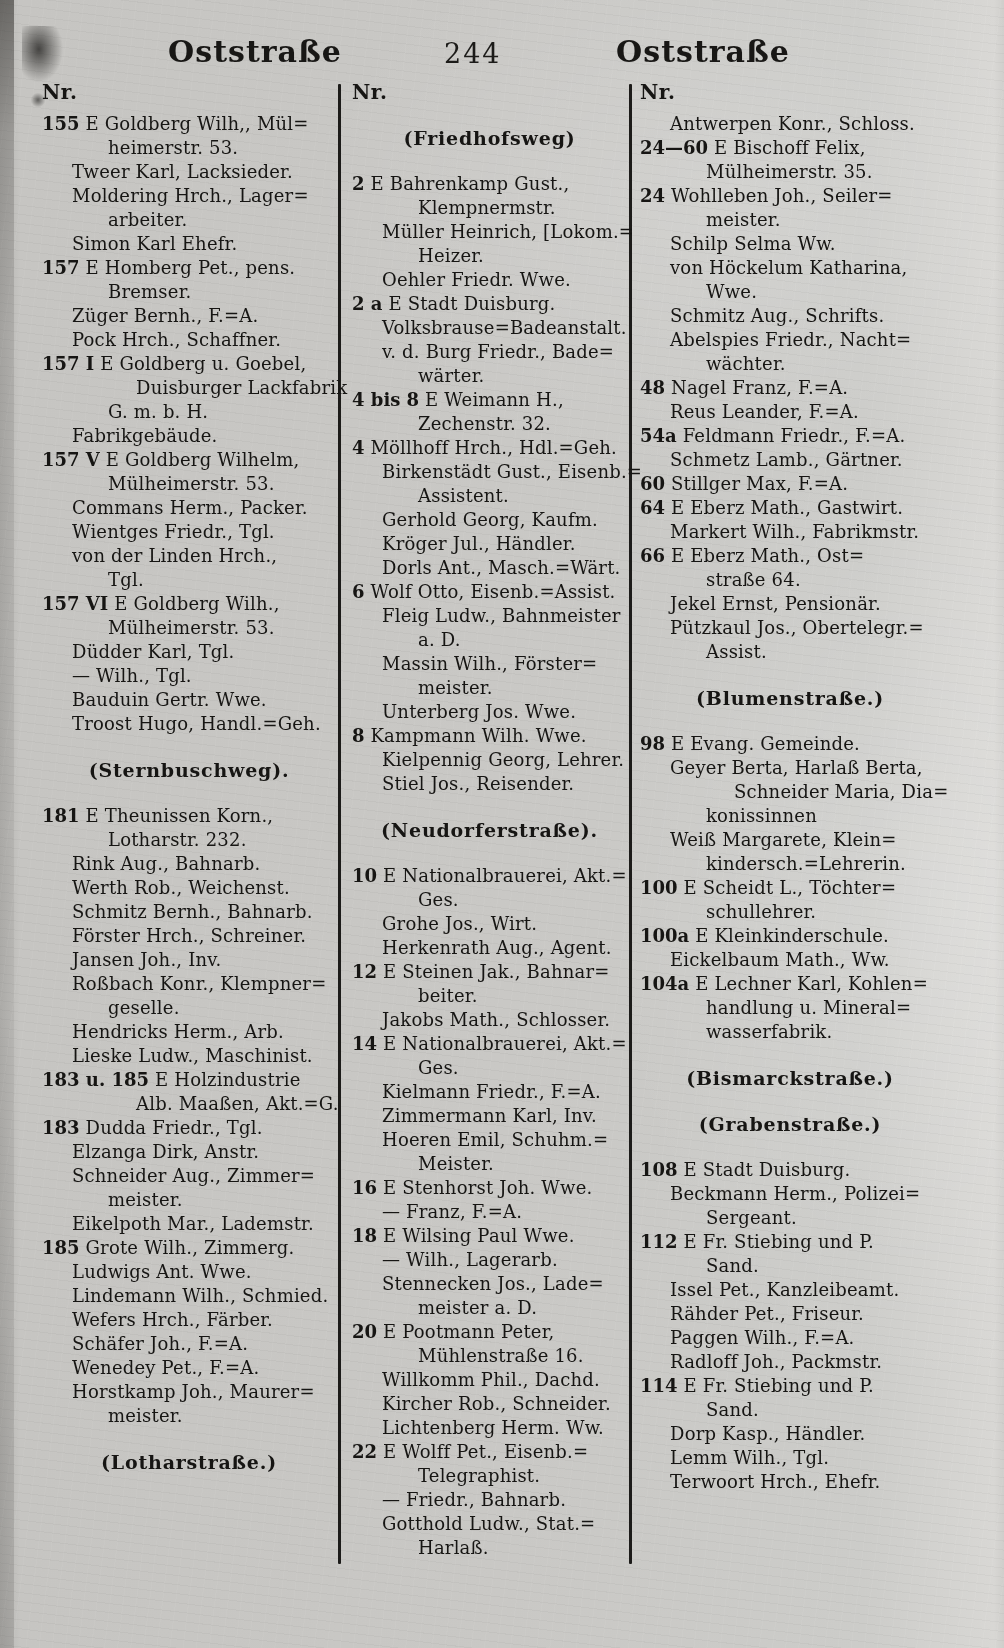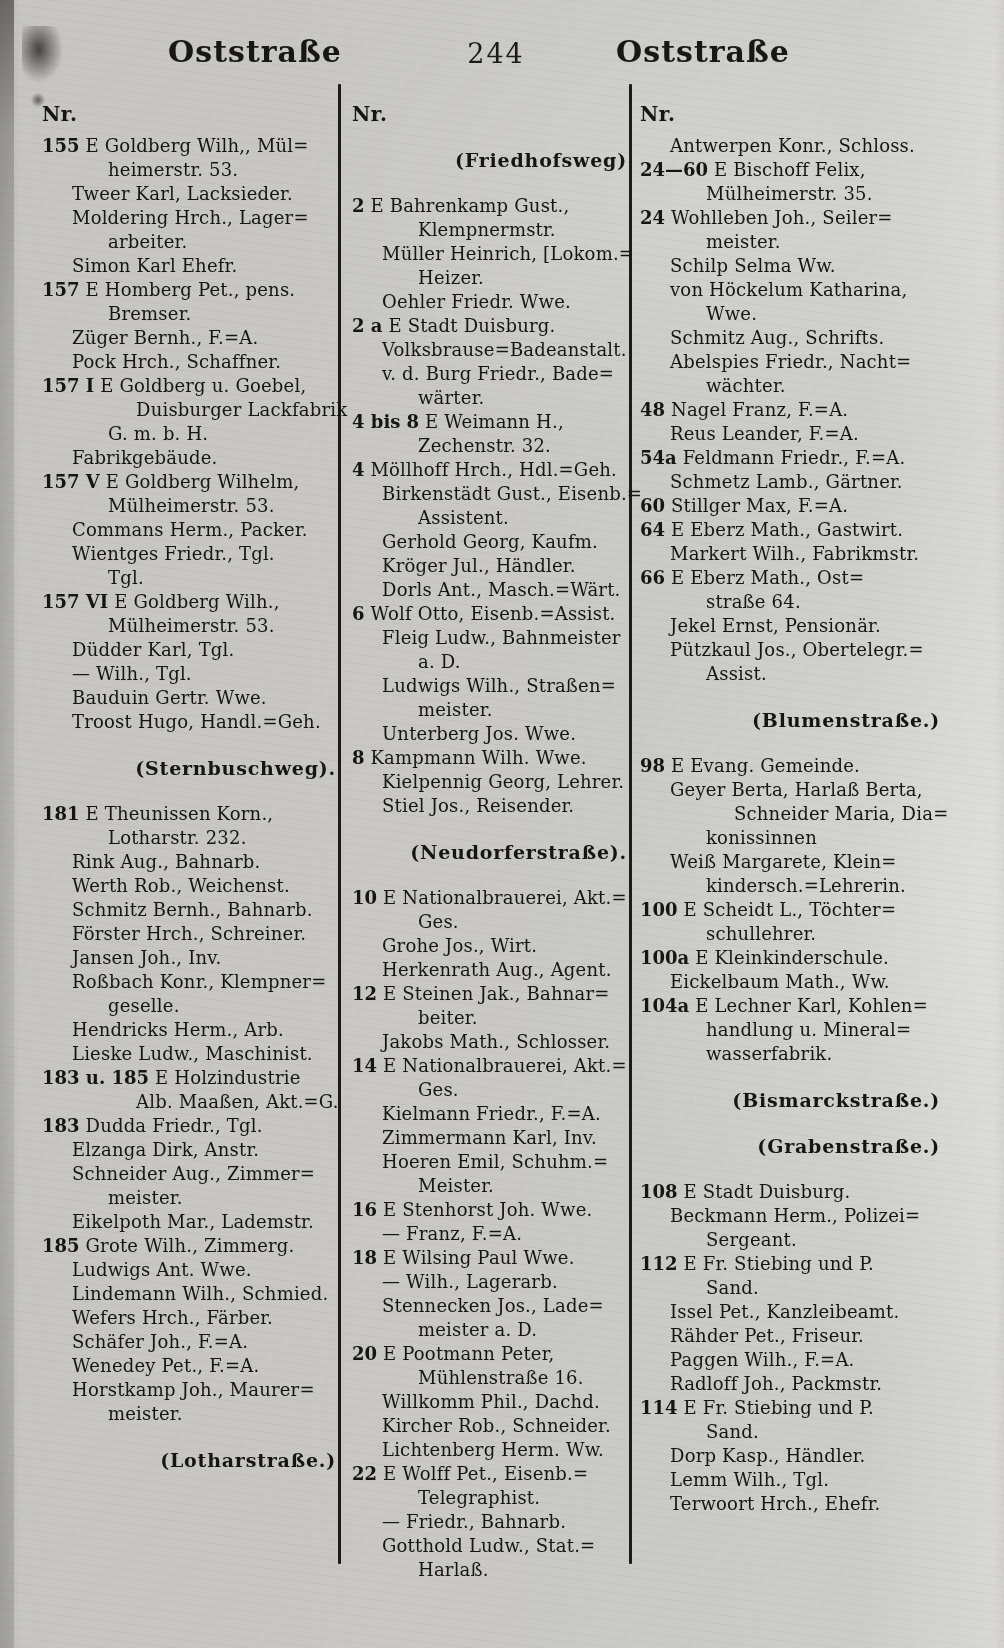--- a/index.html
+++ b/index.html
@@ -41,51 +41,51 @@
       repeating-linear-gradient(97deg, transparent 0 5px, rgba(255,255,255,0.7) 5px 6px, transparent 6px 13px);
   }
   .header-title {
     position: absolute; top: 34px; height: 36px;
     font-size: 30px; font-weight: bold; color: #181715;
     text-align: center; letter-spacing: 1px;
   }
   .title-left  { left: 150px; width: 210px; }
   .title-right { left: 598px; width: 210px; }
   .page-number {
-    position: absolute; top: 38px; left: 456px; width: 80px;
-    font-size: 27px; color: #1c1b19; text-align: center; letter-spacing: 2px;
+    position: absolute; top: 38px; left: 444px; width: 80px;
+    font-size: 27px; color: #1c1b19; letter-spacing: 2px;
   }
   .rule {
     position: absolute; top: 84px; width: 3px; height: 1480px;
     background: #1c1b19; border-radius: 1px;
   }
   .rule-1 { left: 338px; }
   .rule-2 { left: 629px; }
   .col {
-    position: absolute; top: 102px;
+    position: absolute; top: 80px;
     color: #161513;
   }
   .col-1 { left: 42px;  width: 294px; }
   .col-2 { left: 352px; width: 275px; }
   .col-3 { left: 640px; width: 300px; }
   .nr-label {
     font-size: 20px; font-weight: bold; line-height: 24px;
     margin-bottom: 8px; letter-spacing: 0.5px;
   }
   .ln {
     font-size: 18px; line-height: 24px; white-space: nowrap;
     letter-spacing: 0.2px;
   }
   .ln .no { font-weight: bold; letter-spacing: 0; }
   .i0 { padding-left: 0; }
   .i1 { padding-left: 30px; }
   .i2 { padding-left: 66px; }
   .i3 { padding-left: 94px; }
   .heading {
-    text-align: right; margin: 22px 0;
+    text-align: center; margin: 22px 0;
     font-size: 19px; letter-spacing: 0.8px; font-weight: bold;
   }
 </style>
 </head>
 <body>
 
 <div class="page">
   <div class="grain"></div>
   <div class="edge-left"></div>
   <div class="blob-1"></div>
@@ -111,20 +111,21 @@
       <div class="ln i1">Züger Bernh., F.=A.</div>
       <div class="ln i1">Pock Hrch., Schaffner.</div>
       <div class="ln i0"><span class="no">157 I</span> E Goldberg u. Goebel,</div>
       <div class="ln i3">Duisburger Lackfabrik</div>
       <div class="ln i2">G. m. b. H.</div>
       <div class="ln i1">Fabrikgebäude.</div>
       <div class="ln i0"><span class="no">157 V</span> E Goldberg Wilhelm,</div>
       <div class="ln i2">Mülheimerstr. 53.</div>
       <div class="ln i1">Commans Herm., Packer.</div>
       <div class="ln i1">Wientges Friedr., Tgl.</div>
+      <div class="ln i1">von der Linden Hrch.,</div>
       <div class="ln i2">Tgl.</div>
       <div class="ln i0"><span class="no">157 VI</span> E Goldberg Wilh.,</div>
       <div class="ln i2">Mülheimerstr. 53.</div>
       <div class="ln i1">Düdder Karl, Tgl.</div>
       <div class="ln i1">— Wilh., Tgl.</div>
       <div class="ln i1">Bauduin Gertr. Wwe.</div>
       <div class="ln i1">Troost Hugo, Handl.=Geh.</div>
       <div class="ln heading">(Sternbuschweg).</div>
       <div class="ln i0"><span class="no">181</span> E Theunissen Korn.,</div>
       <div class="ln i2">Lotharstr. 232.</div>
@@ -170,21 +171,21 @@
       <div class="ln i2">Zechenstr. 32.</div>
       <div class="ln i0"><span class="no">4</span> Möllhoff Hrch., Hdl.=Geh.</div>
       <div class="ln i1">Birkenstädt Gust., Eisenb.=</div>
       <div class="ln i2">Assistent.</div>
       <div class="ln i1">Gerhold Georg, Kaufm.</div>
       <div class="ln i1">Kröger Jul., Händler.</div>
       <div class="ln i1">Dorls Ant., Masch.=Wärt.</div>
       <div class="ln i0"><span class="no">6</span> Wolf Otto, Eisenb.=Assist.</div>
       <div class="ln i1">Fleig Ludw., Bahnmeister</div>
       <div class="ln i2">a. D.</div>
-      <div class="ln i1">Ludwigs Wilh., Straßen=</div>
+      <div class="ln i1">Massin Wilh., Förster=</div>
       <div class="ln i2">meister.</div>
       <div class="ln i1">Unterberg Jos. Wwe.</div>
       <div class="ln i0"><span class="no">8</span> Kampmann Wilh. Wwe.</div>
       <div class="ln i1">Kielpennig Georg, Lehrer.</div>
       <div class="ln i1">Stiel Jos., Reisender.</div>
       <div class="ln heading">(Neudorferstraße).</div>
       <div class="ln i0"><span class="no">10</span> E Nationalbrauerei, Akt.=</div>
       <div class="ln i2">Ges.</div>
       <div class="ln i1">Grohe Jos., Wirt.</div>
       <div class="ln i1">Herkenrath Aug., Agent.</div>

